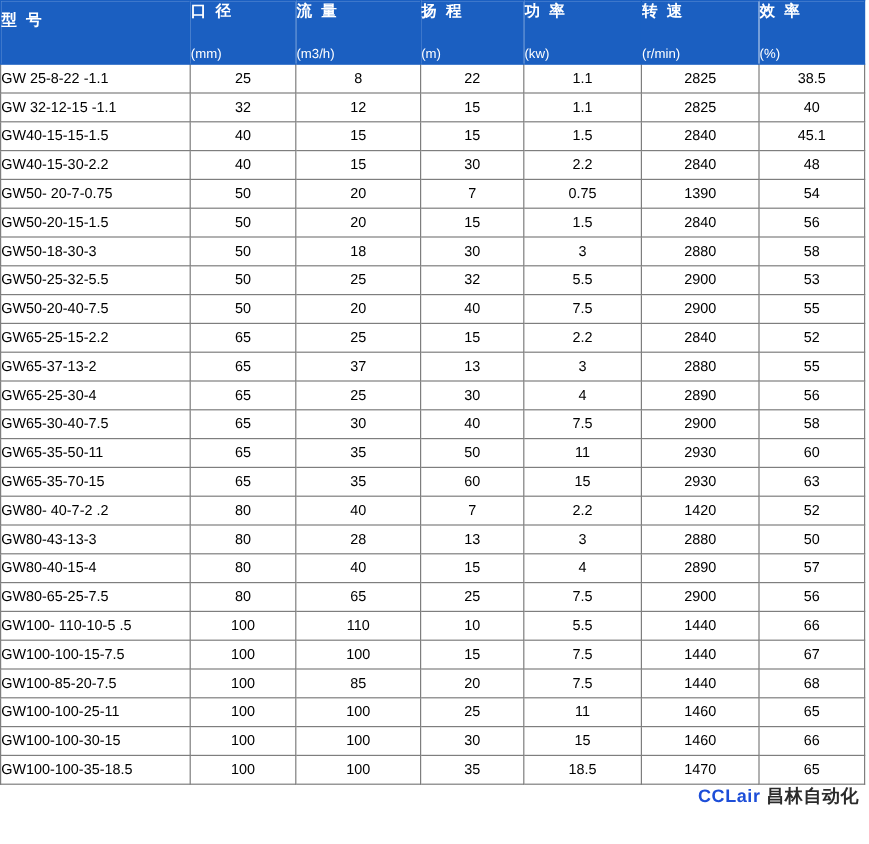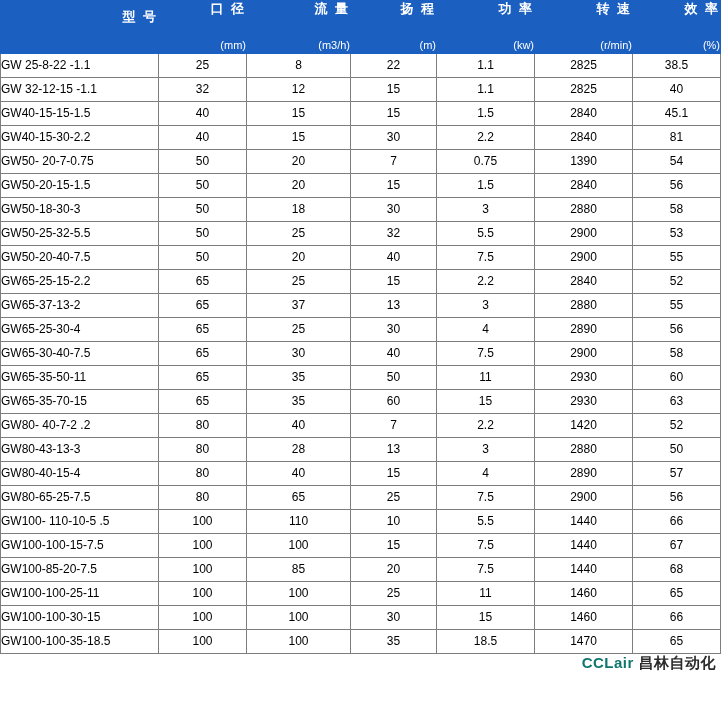--- a/index.html
+++ b/index.html
@@ -27,21 +27,21 @@
     padding: 0;
     height: 23px;
     line-height: 23px;
     overflow: hidden;
     white-space: nowrap;
   }
   table.spec-table thead th {
     background: #1b5fc1;
     color: #ffffff;
     font-weight: bold;
-    text-align: right;
+    text-align: left;
     height: 36px;
     line-height: 15px;
     border: 1px solid #1b5fc1;
     font-size: 13px;
   }
   thead th .h-main {
     display: block;
     letter-spacing: 2px;
   }
   thead th .h-sub {
@@ -71,21 +71,21 @@
   .watermark {
     position: absolute;
     right: 8px;
     bottom: 30px;
     font-size: 15px;
     font-weight: bold;
     color: #3a3a3a;
     letter-spacing: 0.5px;
     pointer-events: none;
   }
-  .watermark .brand-en { color: #0f766e; }
+  .watermark .brand-en { color: #1d4ed8; }
   .watermark .brand-cn { color: #2b2b2b; }
 </style>
 </head>
 <body>
 
 <table class="spec-table">
   <colgroup>
     <col class="c-model">
       <col class="c-bore">
       <col class="c-flow">
@@ -154,21 +154,21 @@
         <td class="num">2840</td>
         <td class="num">45.1</td>
       </tr>
       <tr>
         <td class="model">GW40-15-30-2.2</td>
         <td class="num">40</td>
         <td class="num">15</td>
         <td class="num">30</td>
         <td class="num">2.2</td>
         <td class="num">2840</td>
-        <td class="num">81</td>
+        <td class="num">48</td>
       </tr>
       <tr>
         <td class="model">GW50- 20-7-0.75</td>
         <td class="num">50</td>
         <td class="num">20</td>
         <td class="num">7</td>
         <td class="num">0.75</td>
         <td class="num">1390</td>
         <td class="num">54</td>
       </tr>

